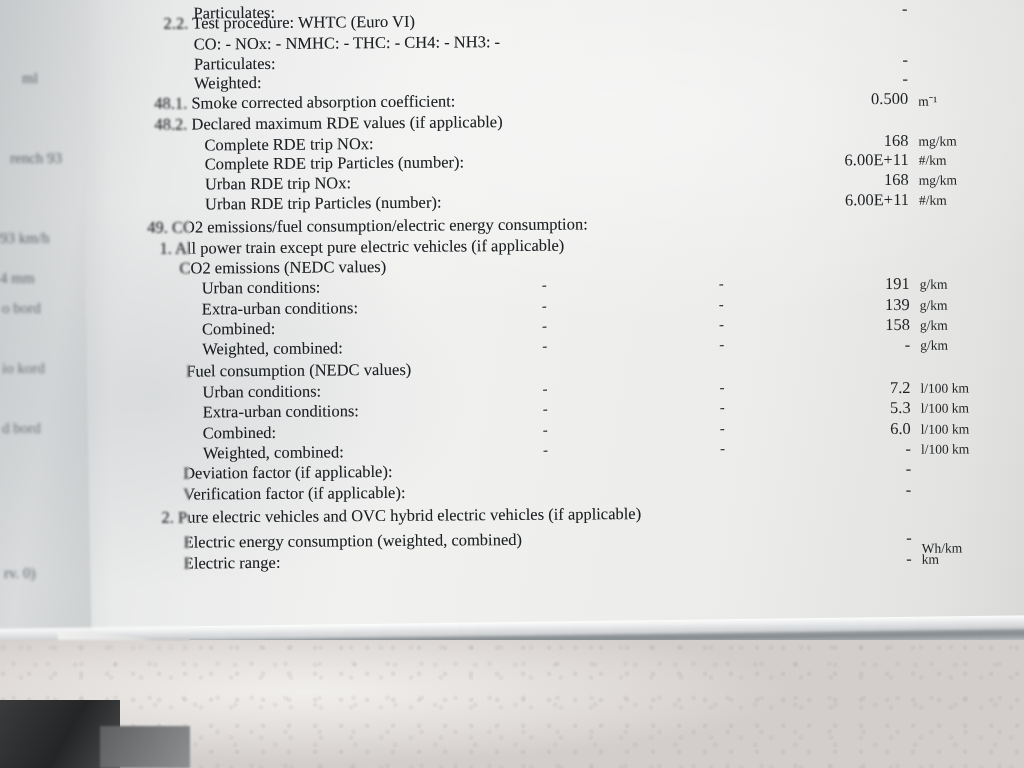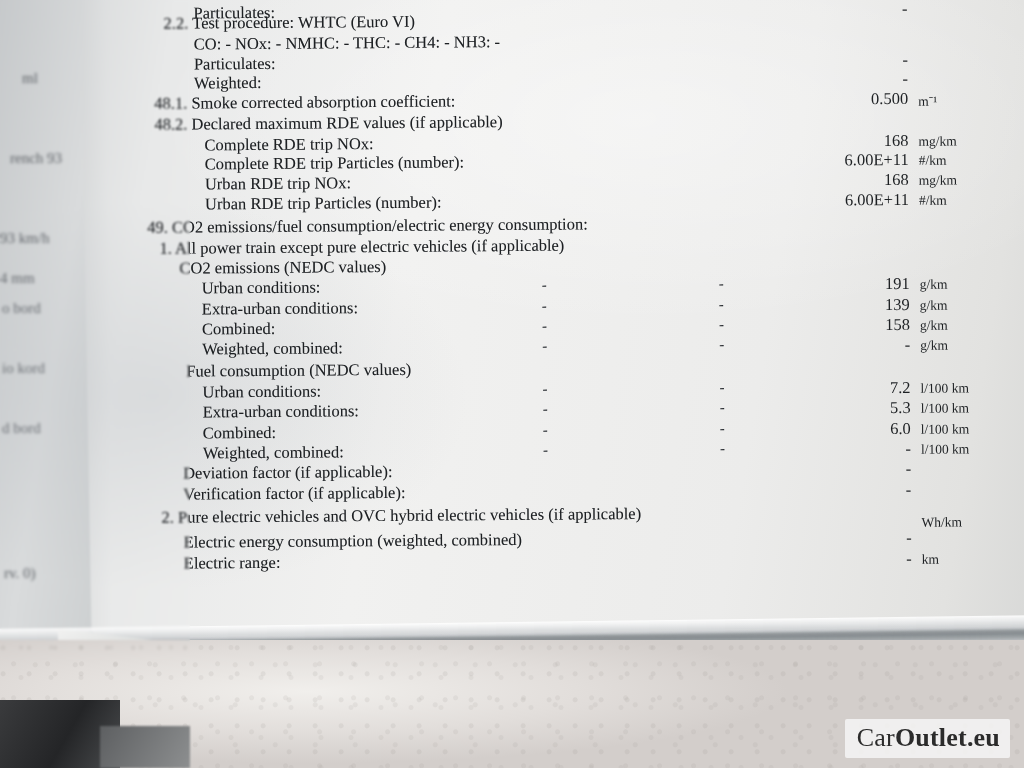--- a/index.html
+++ b/index.html
@@ -297,35 +297,32 @@
       <div class="unit" style="left: 920px; top: 445px;">l/100 km</div>
       <div class="dash" style="left: 542px; top: 442px;">-</div>
       <div class="dash" style="left: 719px; top: 442px;">-</div>
       <div class="row" style="left: 182px; top: 462px;">Deviation factor (if applicable):</div>
       <div class="num" style="left: 710px; width: 200px; top: 462px;">-</div>
       <div class="row" style="left: 182px; top: 483px;">Verification factor (if applicable):</div>
       <div class="num" style="left: 710px; width: 200px; top: 483px;">-</div>
       <div class="row" style="left: 160px; top: 506px;">2. Pure electric vehicles and OVC hybrid electric vehicles (if applicable)</div>
       <div class="row" style="left: 182px; top: 531px;">Electric energy consumption (weighted, combined)</div>
       <div class="num" style="left: 710px; width: 200px; top: 531px;">-</div>
-      <div class="unit" style="left: 920px; top: 518px;">Wh/km</div>
+      <div class="unit" style="left: 920px; top: 544px;">Wh/km</div>
       <div class="row" style="left: 182px; top: 552px;">Electric range:</div>
       <div class="num" style="left: 710px; width: 200px; top: 552px;">-</div>
       <div class="unit" style="left: 920px; top: 555px;">km</div>
     </div>
 
   <div class="pagenum" style="left:88px; top:628px;">2</div>
 
   <div class="sheet-edge"></div>
   <div class="sheet-edge2"></div>
   <div class="corner-fold"></div>
   <div class="desk"></div>
   <div class="desk-texture"></div>
   <div class="desk-dark"></div>
   <div class="desk-dark2"></div>
 
   <div class="soft-blur"></div>
 
-  <div class="watermark">
-    <span>Car</span><b>Outlet.eu</b>
-  </div>
 
 </div>
 
 </body></html>

